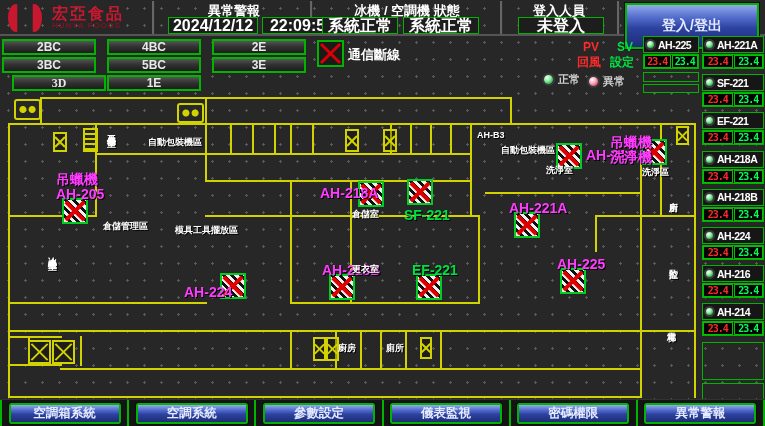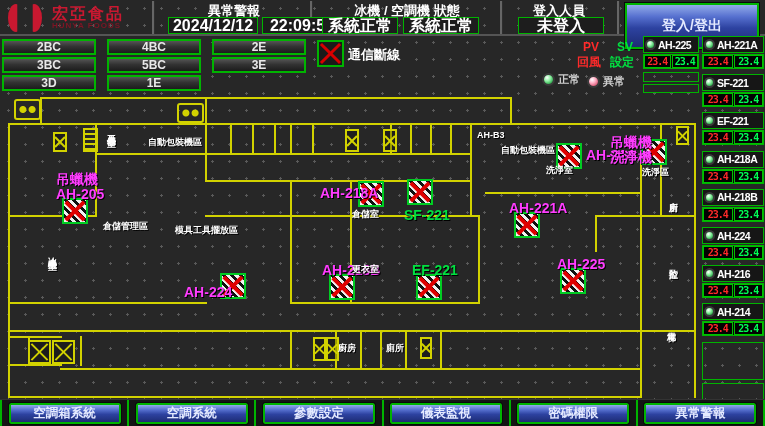--- a/index.html
+++ b/index.html
@@ -108,21 +108,21 @@
     <div id="loginbtn" class="bluebtn">登入/登出</div>
   </div>
 
   <div id="floors">
       <div class="floorbtn" style="left: 2px; top: 39px; position: absolute;">2BC</div>
       <div class="floorbtn" style="left: 107px; top: 39px; position: absolute;">4BC</div>
       <div class="floorbtn" style="left: 212px; top: 39px; position: absolute;">2E</div>
       <div class="floorbtn" style="left: 2px; top: 57px; position: absolute;">3BC</div>
       <div class="floorbtn" style="left: 107px; top: 57px; position: absolute;">5BC</div>
       <div class="floorbtn" style="left: 212px; top: 57px; position: absolute;">3E</div>
-      <div class="floorbtn" style="left: 2px; top: 75px; position: absolute;">3D</div>
+      <div class="floorbtn" style="left: 12px; top: 75px; position: absolute; font-family: Liberation Serif, serif;">3D</div>
       <div class="floorbtn" style="left: 107px; top: 75px; position: absolute;">1E</div>
     </div>
 
   <div class="commicon">
     <div class="xline a"></div>
       <div class="xline b"></div>
   </div>
   <div class="commtext">通信斷線</div>
 
   <div class="pvsv" style="left:583px;top:40px;color:#ff2a2a">PV</div>

